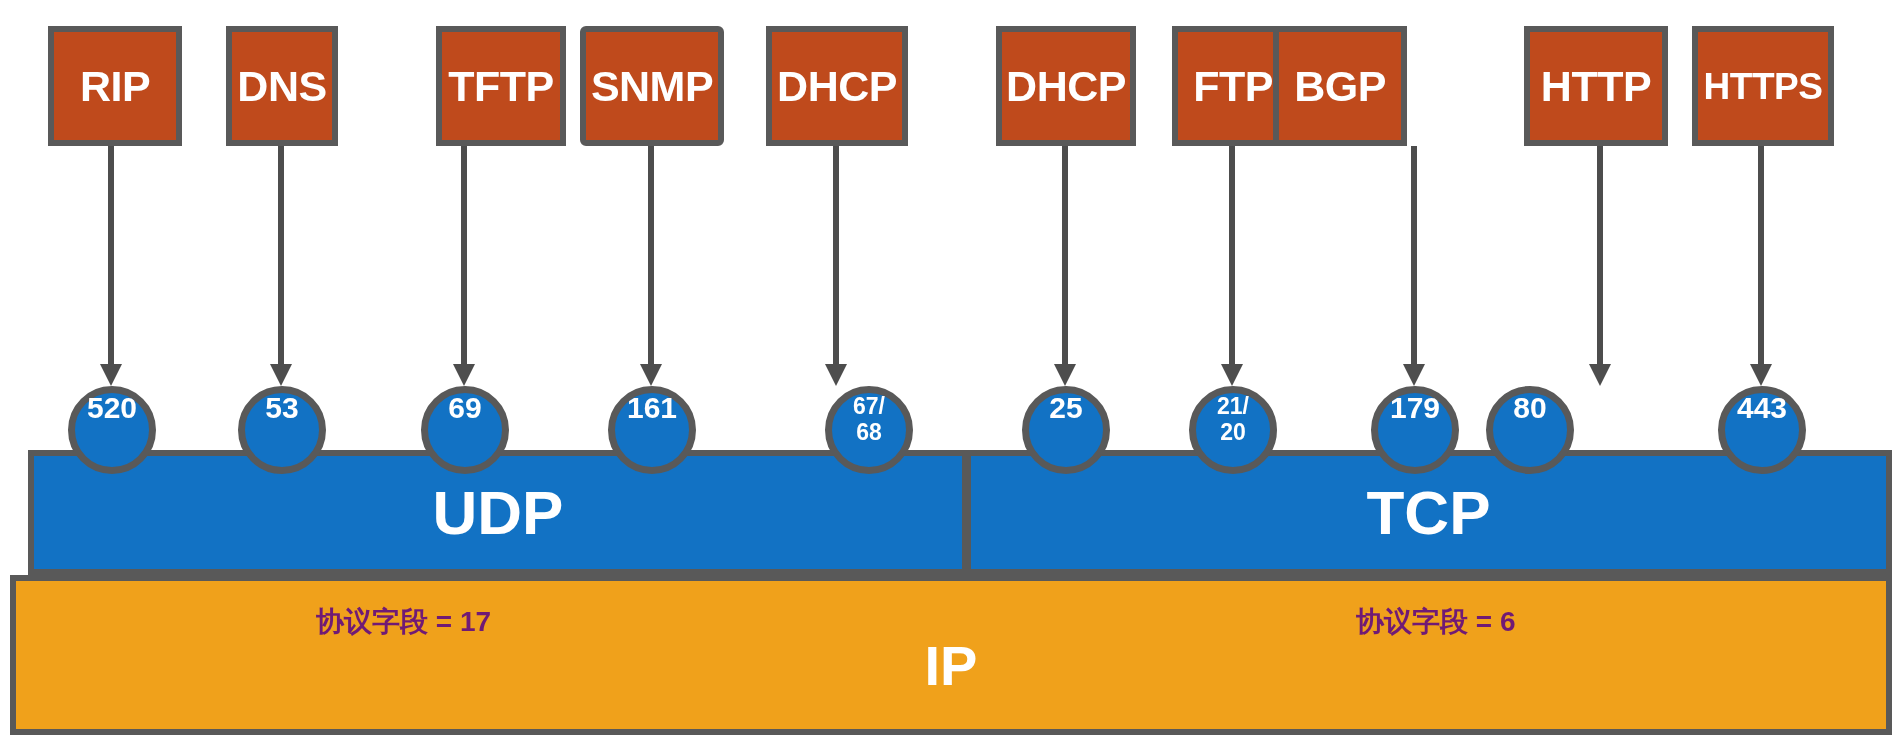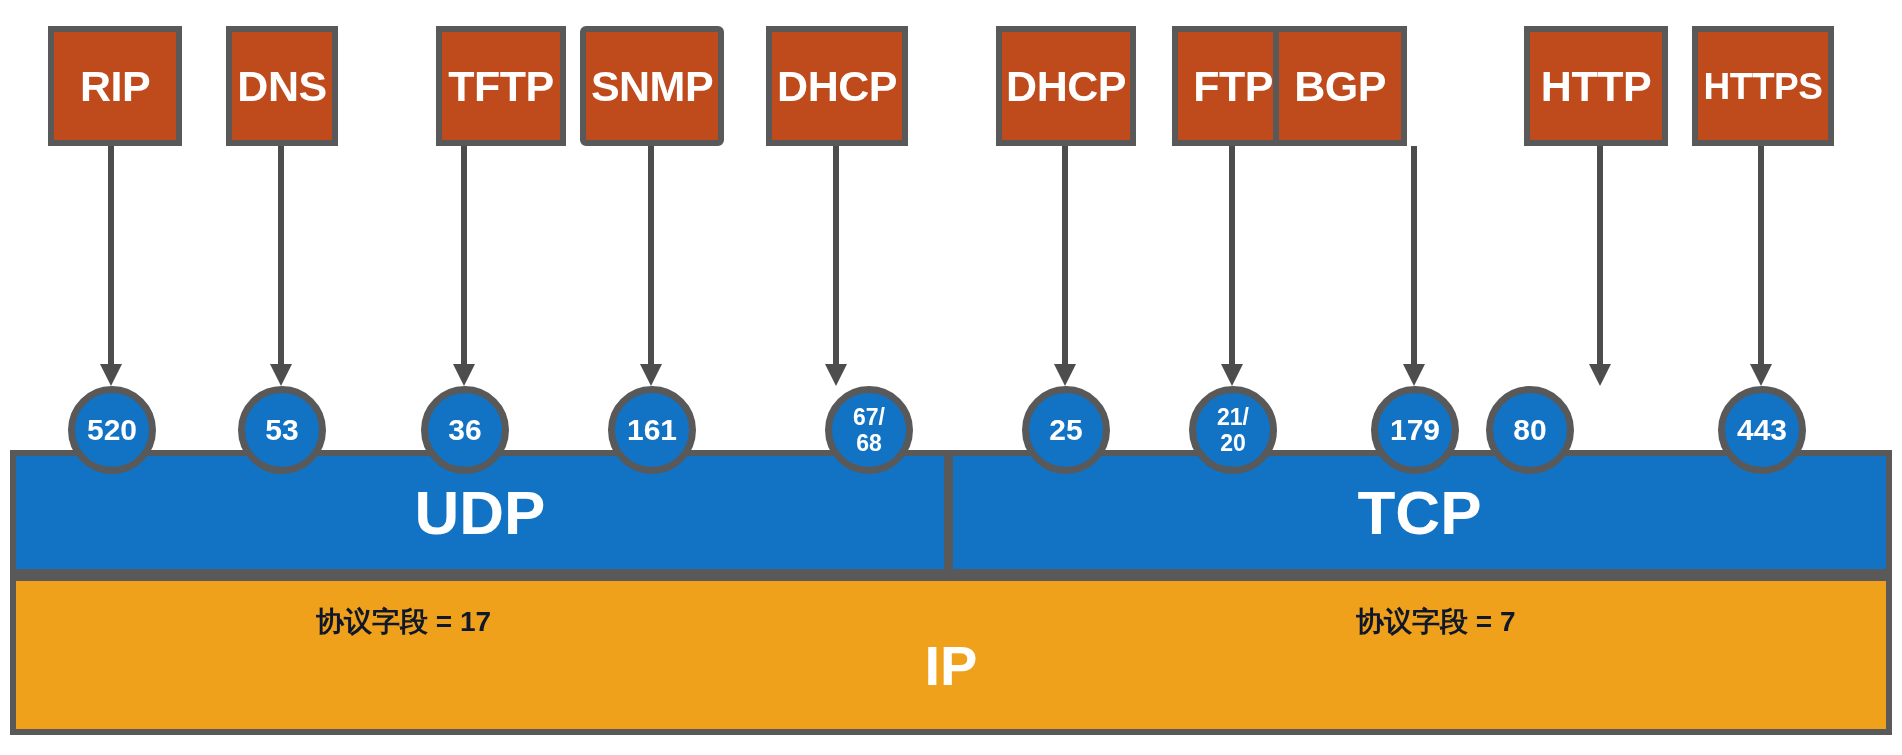--- a/index.html
+++ b/index.html
@@ -78,21 +78,21 @@
   }
   .transport-seg {
     position: relative;
     background: #1272C4;
     border: 6px solid #595959;
     box-sizing: border-box;
     display: flex;
     align-items: center;
     justify-content: center;
   }
-  .transport-seg.udp { flex: 0 0 940px; }
+  .transport-seg.udp { flex: 0 0 940px; margin-left: 18px; }
   .transport-seg.tcp { flex: 1 1 auto; border-left-width: 3px; }
   .transport-label {
     color: #ffffff;
     font-size: 62px;
     font-weight: 700;
     line-height: 1;
   }
 
   
   .port-circle {
@@ -100,21 +100,20 @@
     top: 386px;
     width: 88px;
     height: 88px;
     border-radius: 50%;
     background: #1272C4;
     border: 7px solid #595959;
     box-sizing: border-box;
     display: flex;
     flex-direction: column;
     align-items: center;
-    justify-content: center;
     z-index: 5;
   }
   .port-text {
     color: #ffffff;
     font-size: 30px;
     font-weight: 700;
     line-height: 1;
     white-space: nowrap;
   }
   .port-text.two-line {
@@ -140,21 +139,21 @@
     top: 57px;
     text-align: center;
     color: #ffffff;
     font-size: 56px;
     font-weight: 700;
     line-height: 1;
   }
   .proto-field {
     position: absolute;
     top: 22px;
-    color: #0f172a;
+    color: #701a75;
     font-size: 28px;
     font-weight: 700;
     white-space: nowrap;
   }
   .proto-field.left  { left: 300px; }
   .proto-field.right { left: 1340px; }
 </style>
 </head>
 <body>
 
@@ -243,21 +242,21 @@
   </div>
 
   <div id="port-layer">
       <div class="port-circle" style="left: 68px;">
         <span class="port-text">520</span>
       </div>
       <div class="port-circle" style="left: 238px;">
         <span class="port-text">53</span>
       </div>
       <div class="port-circle" style="left: 421px;">
-        <span class="port-text">36</span>
+        <span class="port-text">69</span>
       </div>
       <div class="port-circle" style="left: 608px;">
         <span class="port-text">161</span>
       </div>
       <div class="port-circle" style="left: 825px;">
         <span class="port-text two-line">67/</span>
         <span class="port-text two-line">68</span>
       </div>
       <div class="port-circle" style="left: 1022px;">
         <span class="port-text">25</span>
@@ -272,17 +271,17 @@
       <div class="port-circle" style="left: 1486px;">
         <span class="port-text">80</span>
       </div>
       <div class="port-circle" style="left: 1718px;">
         <span class="port-text">443</span>
       </div>
     </div>
 
   <div class="ip-band">
     <span class="proto-field left">协议字段 = 17</span>
-    <span class="proto-field right">协议字段 = 7</span>
+    <span class="proto-field right">协议字段 = 6</span>
     <span class="ip-label">IP</span>
   </div>
 
 </div>
 
 </body></html>

